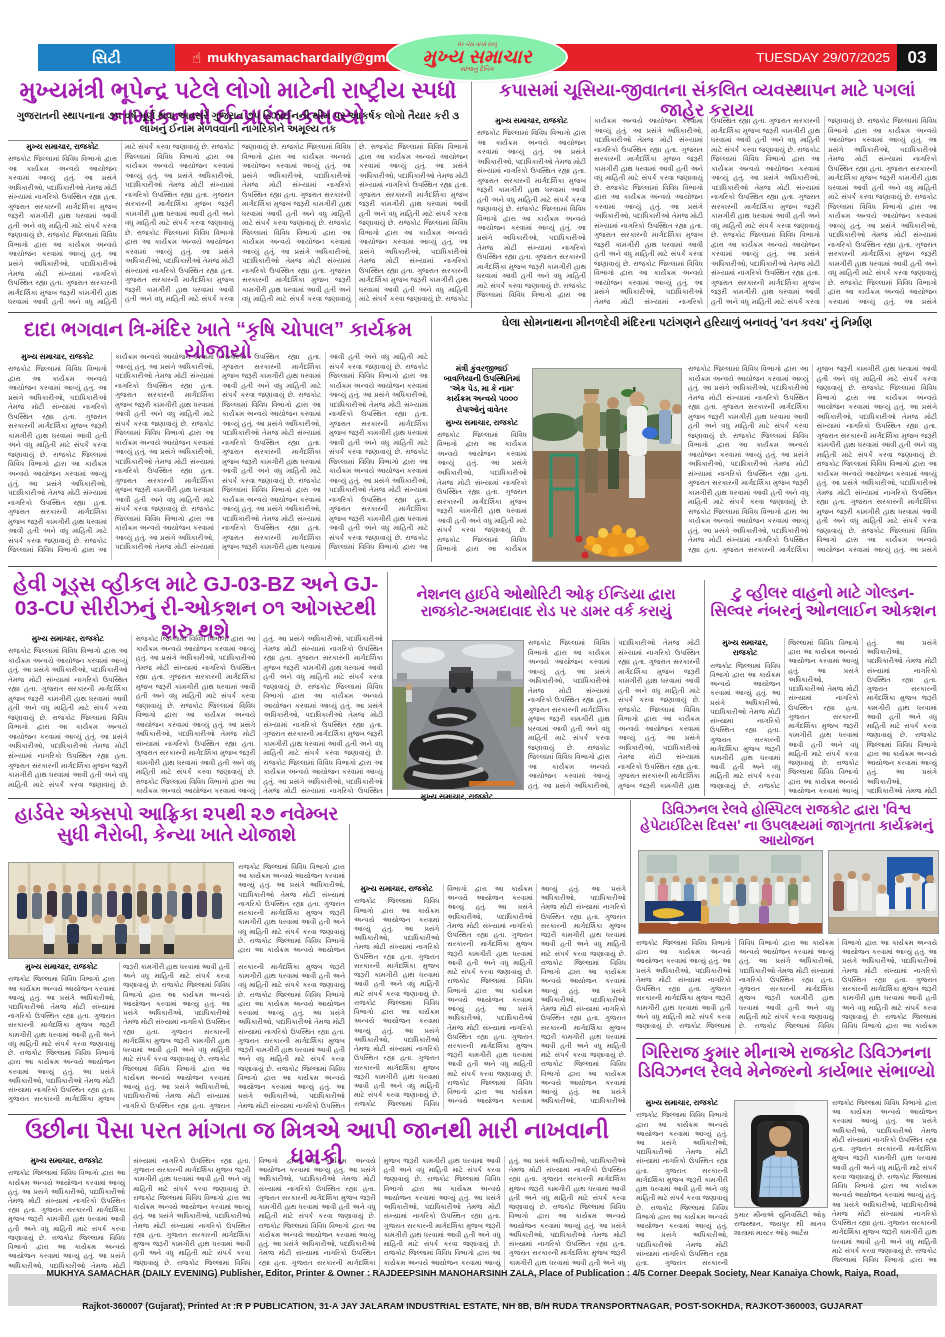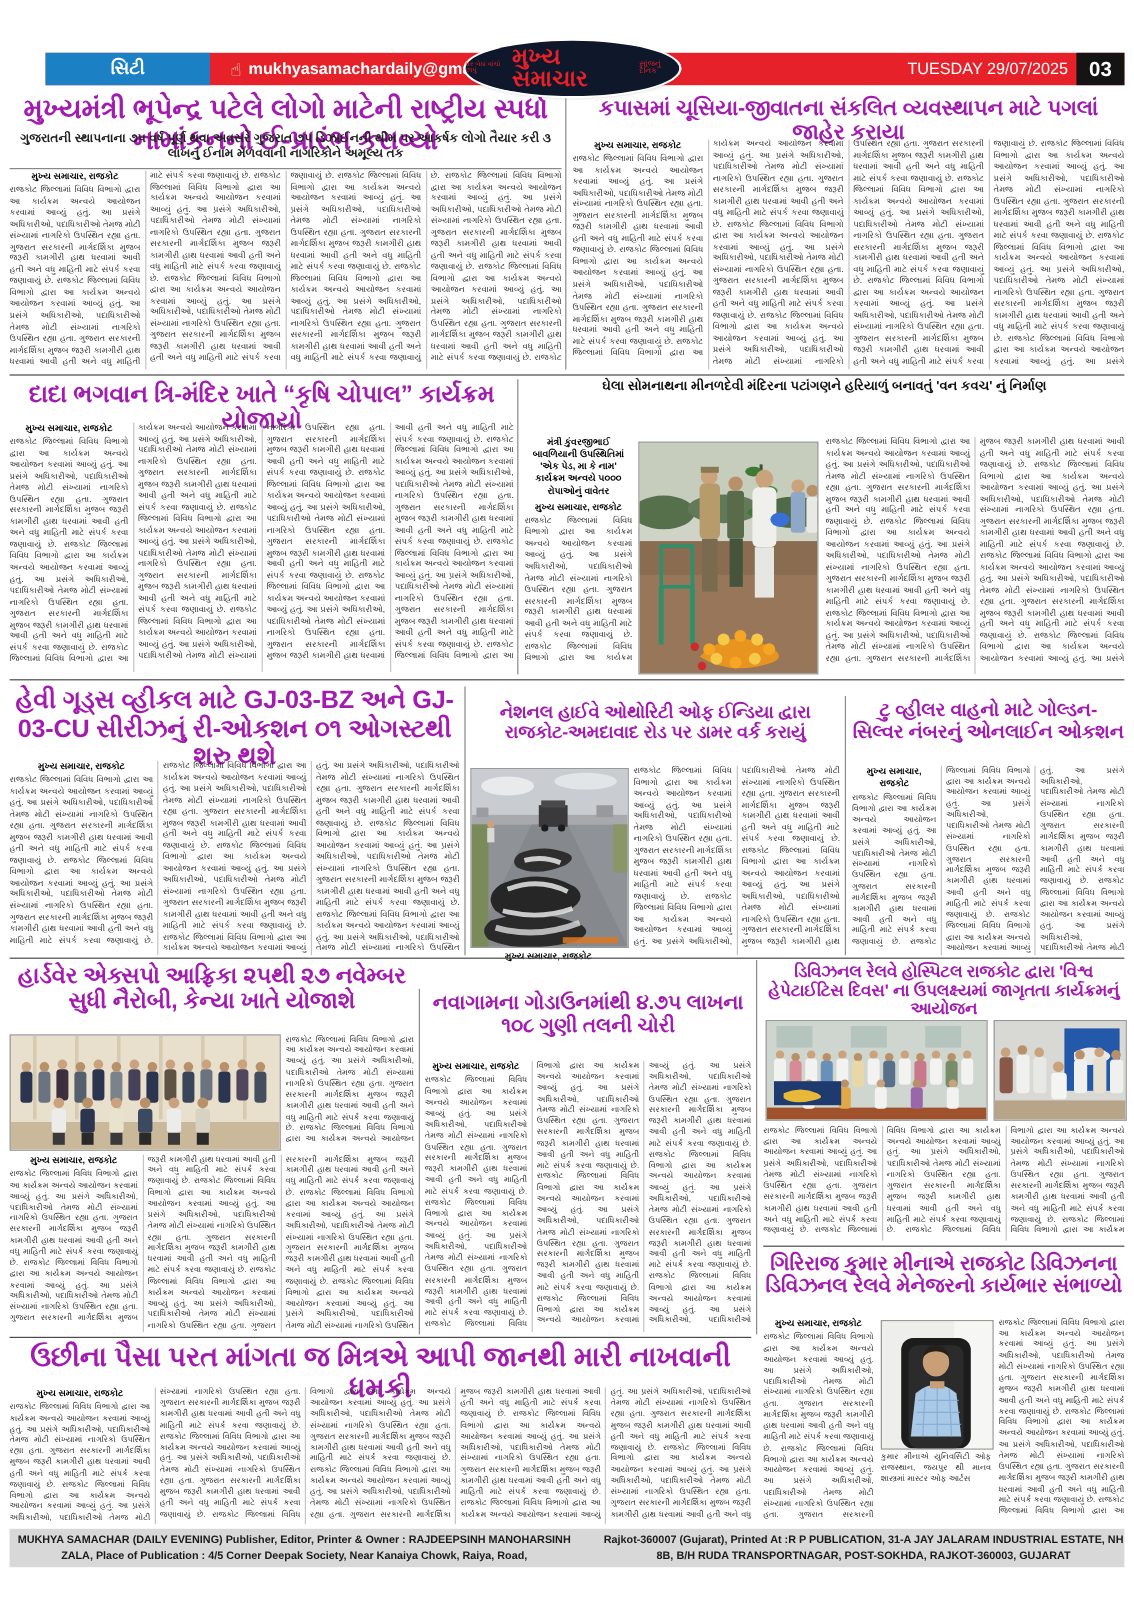--- a/index.html
+++ b/index.html
@@ -5,22 +5,22 @@
   html,body{margin:0;padding:0;background:#fff;}
   #page{position:relative;width:945px;height:1337px;background:#fff;overflow:hidden;
         font-family:"Liberation Sans","DejaVu Sans",sans-serif;color:#1c1c1c;border-radius:23px;}
   .abs{position:absolute;}
   
   .hbar{background:#e62129;height:27px;}
   .citybox{background:#1b80c4;color:#fff;font-weight:bold;font-size:15px;
            display:flex;align-items:center;justify-content:center;}
   .email{color:#fff;font-weight:bold;font-size:13.5px;display:flex;align-items:center;gap:6px;}
   .hand{color:#f3e2c2;font-size:15px;}
-  .masthead{background:#0f172a;border-radius:50%/50%;box-shadow:0 0 0 2px #fff,0 1px 3px rgba(0,0,0,.35);
-            display:flex;flex-direction:row;align-items:center;justify-content:center;z-index:3;}
+  .masthead{background:#86efac;border-radius:50%/50%;box-shadow:0 0 0 2px #fff,0 1px 3px rgba(0,0,0,.35);
+            display:flex;flex-direction:column;align-items:center;justify-content:center;z-index:3;font-style:italic;}
   .masthead .mh-main{color:#e62129;font-weight:800;font-size:19px;line-height:1;}
   .masthead .mh-top{color:#e62129;font-size:5.5px;line-height:1;}
   .masthead .mh-bot{color:#e62129;font-size:6.5px;line-height:1;}
   .hdate{color:#fff;font-weight:normal;font-size:13.5px;text-align:center;}
   .pgno{background:#141414;color:#fff;font-weight:bold;font-size:17px;
         display:flex;align-items:center;justify-content:center;}
   
   .hrule{background:#4a4a4a;height:1px;}
   .vrule{background:#8a8a8a;width:1px;}
   
@@ -28,21 +28,21 @@
   .sub{font-weight:600;color:#222;text-align:center;line-height:1.25;}
   .kick{font-weight:700;color:#111;text-align:center;}
   .body{font-size:7px;line-height:1.36;text-align:justify;color:#2a2a2a;overflow:hidden;
         column-gap:8px;column-rule:1px solid #c3c3c3;}
   .byl{display:block;text-align:center;font-weight:bold;font-size:7.6px;color:#000;margin:0 0 2px 0;}
   .skick{display:block;font-weight:bold;font-size:7.8px;color:#000;line-height:1.3;margin-bottom:3px;text-align:center;}
   .photo{display:block;border:1px solid #999;background:#ddd;}
   .cap{font-size:6.8px;line-height:1.35;text-align:justify;color:#2a2a2a;overflow:hidden;}
   
   .footer{background:#d8d8d8;color:#1a1a1a;font-weight:bold;font-size:9px;
-          display:flex;flex-direction:row;align-items:center;justify-content:center;line-height:1.45;text-align:center;gap:20px;}
+          display:flex;flex-direction:column;align-items:center;justify-content:center;line-height:1.45;text-align:center;gap:20px;}
 </style>
 </head>
 <body>
 
 <div id="page">
 
   <div class="abs hbar" style="left:38px;top:44px;width:899px;"></div>
   <div class="abs citybox" style="left:38px;top:44px;width:137px;height:27px;">
       <span>સિટી</span>
     </div>
@@ -292,21 +292,20 @@
           <rect x="1" y="29" width="10" height="10" fill="#2a2a2a"></rect>
         </g>
     </g>
   </svg>
   <div class="abs body" style="left:238px;top:862px;width:107px;height:95px;column-count:1;font-size:6.8px;"><span>રાજકોટ જિલ્લામાં વિવિધ વિભાગો દ્વારા આ કાર્યક્રમ અન્વયે આયોજન કરવામાં આવ્યું હતું. આ પ્રસંગે અધિકારીઓ, પદાધિકારીઓ તેમજ મોટી સંખ્યામાં નાગરિકો ઉપસ્થિત રહ્યા હતા. ગુજરાત સરકારની માર્ગદર્શિકા મુજબ જરૂરી કામગીરી હાથ ધરવામાં આવી હતી અને વધુ માહિતી માટે સંપર્ક કરવા જણાવાયું છે. રાજકોટ જિલ્લામાં વિવિધ વિભાગો દ્વારા આ કાર્યક્રમ અન્વયે આયોજન કરવામાં આવ્યું હતું. આ પ્રસંગે અધિકારીઓ, પદાધિકારીઓ તેમજ મોટી સંખ્યામાં નાગરિકો ઉપસ્થિત રહ્યા હતા. ગુજરાત સરકારની માર્ગદર્શિકા મુજબ જરૂરી કામગીરી હાથ ધરવામાં આવી હતી અને વધુ માહિતી માટે સંપર્ક કરવા જણાવાયું છે. રાજકોટ જિલ્લામાં વિવિધ વિભાગો દ્વારા આ કાર્યક્રમ અન્વયે આયોજન કરવામાં આવ્યું હતું. આ પ્રસંગે અધિકારીઓ, પદાધિકારીઓ તેમજ મોટી સંખ્યામાં નાગરિકો ઉપસ્થિત રહ્યા હતા. ગુજરાત સરકારની માર્ગદર્શિકા મુજબ જરૂરી કામગીરી હાથ ધરવામાં આવી હતી અને વધુ માહિતી માટે સંપર્ક કરવા જણાવાયું છે. રાજકોટ જિલ્લામાં વિવિધ વિભાગો દ્વારા આ કાર્યક્રમ અન્વયે આયોજન કરવામાં આવ્યું હતું. આ પ્રસંગે અધિકારીઓ, પદાધિકારીઓ તેમજ મોટી સંખ્યામાં નાગરિકો ઉપસ્થિત રહ્યા હતા. ગુજરાત સરકારની માર્ગદર્શિકા મુજબ જરૂરી કામગીરી હાથ ધરવામાં આવી હતી અને વધુ માહિતી માટે સંપર્ક કરવા જણાવાયું છે. </span></div>
   <div class="abs body" style="left:8px;top:962px;width:337px;height:148px;column-count:3;font-size:6.8px;">
     <span class="byl">મુખ્ય સમાચાર, રાજકોટ</span><span>રાજકોટ જિલ્લામાં વિવિધ વિભાગો દ્વારા આ કાર્યક્રમ અન્વયે આયોજન કરવામાં આવ્યું હતું. આ પ્રસંગે અધિકારીઓ, પદાધિકારીઓ તેમજ મોટી સંખ્યામાં નાગરિકો ઉપસ્થિત રહ્યા હતા. ગુજરાત સરકારની માર્ગદર્શિકા મુજબ જરૂરી કામગીરી હાથ ધરવામાં આવી હતી અને વધુ માહિતી માટે સંપર્ક કરવા જણાવાયું છે. રાજકોટ જિલ્લામાં વિવિધ વિભાગો દ્વારા આ કાર્યક્રમ અન્વયે આયોજન કરવામાં આવ્યું હતું. આ પ્રસંગે અધિકારીઓ, પદાધિકારીઓ તેમજ મોટી સંખ્યામાં નાગરિકો ઉપસ્થિત રહ્યા હતા. ગુજરાત સરકારની માર્ગદર્શિકા મુજબ જરૂરી કામગીરી હાથ ધરવામાં આવી હતી અને વધુ માહિતી માટે સંપર્ક કરવા જણાવાયું છે. રાજકોટ જિલ્લામાં વિવિધ વિભાગો દ્વારા આ કાર્યક્રમ અન્વયે આયોજન કરવામાં આવ્યું હતું. આ પ્રસંગે અધિકારીઓ, પદાધિકારીઓ તેમજ મોટી સંખ્યામાં નાગરિકો ઉપસ્થિત રહ્યા હતા. ગુજરાત સરકારની માર્ગદર્શિકા મુજબ જરૂરી કામગીરી હાથ ધરવામાં આવી હતી અને વધુ માહિતી માટે સંપર્ક કરવા જણાવાયું છે. રાજકોટ જિલ્લામાં વિવિધ વિભાગો દ્વારા આ કાર્યક્રમ અન્વયે આયોજન કરવામાં આવ્યું હતું. આ પ્રસંગે અધિકારીઓ, પદાધિકારીઓ તેમજ મોટી સંખ્યામાં નાગરિકો ઉપસ્થિત રહ્યા હતા. ગુજરાત સરકારની માર્ગદર્શિકા મુજબ જરૂરી કામગીરી હાથ ધરવામાં આવી હતી અને વધુ માહિતી માટે સંપર્ક કરવા જણાવાયું છે. રાજકોટ જિલ્લામાં વિવિધ વિભાગો દ્વારા આ કાર્યક્રમ અન્વયે આયોજન કરવામાં આવ્યું હતું. આ પ્રસંગે અધિકારીઓ, પદાધિકારીઓ તેમજ મોટી સંખ્યામાં નાગરિકો ઉપસ્થિત રહ્યા હતા. ગુજરાત સરકારની માર્ગદર્શિકા મુજબ જરૂરી કામગીરી હાથ ધરવામાં આવી હતી અને વધુ માહિતી માટે સંપર્ક કરવા જણાવાયું છે. રાજકોટ જિલ્લામાં વિવિધ વિભાગો દ્વારા આ કાર્યક્રમ અન્વયે આયોજન કરવામાં આવ્યું હતું. આ પ્રસંગે અધિકારીઓ, પદાધિકારીઓ તેમજ મોટી સંખ્યામાં નાગરિકો ઉપસ્થિત રહ્યા હતા. ગુજરાત સરકારની માર્ગદર્શિકા મુજબ જરૂરી કામગીરી હાથ ધરવામાં આવી હતી અને વધુ માહિતી માટે સંપર્ક કરવા જણાવાયું છે. રાજકોટ જિલ્લામાં વિવિધ વિભાગો દ્વારા આ કાર્યક્રમ અન્વયે આયોજન કરવામાં આવ્યું હતું. આ પ્રસંગે અધિકારીઓ, પદાધિકારીઓ તેમજ મોટી સંખ્યામાં નાગરિકો ઉપસ્થિત રહ્યા હતા. ગુજરાત સરકારની માર્ગદર્શિકા મુજબ જરૂરી કામગીરી હાથ ધરવામાં આવી હતી અને વધુ માહિતી માટે સંપર્ક કરવા જણાવાયું છે. રાજકોટ જિલ્લામાં વિવિધ વિભાગો દ્વારા આ કાર્યક્રમ અન્વયે આયોજન કરવામાં આવ્યું હતું. આ પ્રસંગે અધિકારીઓ, પદાધિકારીઓ તેમજ મોટી સંખ્યામાં નાગરિકો ઉપસ્થિત રહ્યા હતા. ગુજરાત સરકારની માર્ગદર્શિકા મુજબ જરૂરી કામગીરી હાથ ધરવામાં આવી હતી અને વધુ માહિતી માટે સંપર્ક કરવા જણાવાયું છે. રાજકોટ જિલ્લામાં વિવિધ વિભાગો દ્વારા આ કાર્યક્રમ અન્વયે આયોજન કરવામાં આવ્યું હતું. આ પ્રસંગે અધિકારીઓ, પદાધિકારીઓ તેમજ મોટી સંખ્યામાં નાગરિકો ઉપસ્થિત રહ્યા હતા. ગુજરાત સરકારની માર્ગદર્શિકા મુજબ જરૂરી કામગીરી હાથ ધરવામાં આવી હતી અને વધુ માહિતી માટે સંપર્ક કરવા જણાવાયું છે. રાજકોટ જિલ્લામાં વિવિધ વિભાગો દ્વારા આ કાર્યક્રમ અન્વયે આયોજન કરવામાં આવ્યું હતું. આ પ્રસંગે અધિકારીઓ, પદાધિકારીઓ તેમજ મોટી સંખ્યામાં નાગરિકો ઉપસ્થિત રહ્યા હતા. ગુજરાત સરકારની માર્ગદર્શિકા મુજબ જરૂરી કામગીરી હાથ ધરવામાં આવી હતી અને વધુ માહિતી માટે સંપર્ક કરવા જણાવાયું છે. રાજકોટ જિલ્લામાં વિવિધ વિભાગો દ્વારા આ કાર્યક્રમ અન્વયે આયોજન કરવામાં આવ્યું હતું. આ પ્રસંગે અધિકારીઓ, પદાધિકારીઓ તેમજ મોટી સંખ્યામાં નાગરિકો ઉપસ્થિત રહ્યા હતા. ગુજરાત સરકારની માર્ગદર્શિકા મુજબ જરૂરી કામગીરી હાથ ધરવામાં આવી હતી અને વધુ માહિતી માટે સંપર્ક કરવા જણાવાયું છે. રાજકોટ જિલ્લામાં વિવિધ વિભાગો દ્વારા આ કાર્યક્રમ અન્વયે આયોજન કરવામાં આવ્યું હતું. આ પ્રસંગે અધિકારીઓ, પદાધિકારીઓ તેમજ મોટી સંખ્યામાં નાગરિકો ઉપસ્થિત રહ્યા હતા. ગુજરાત સરકારની માર્ગદર્શિકા મુજબ જરૂરી કામગીરી હાથ ધરવામાં આવી હતી અને વધુ માહિતી માટે સંપર્ક કરવા જણાવાયું છે. રાજકોટ જિલ્લામાં વિવિધ વિભાગો દ્વારા આ કાર્યક્રમ અન્વયે આયોજન કરવામાં આવ્યું હતું. આ પ્રસંગે અધિકારીઓ, પદાધિકારીઓ તેમજ મોટી સંખ્યામાં નાગરિકો ઉપસ્થિત રહ્યા હતા. ગુજરાત સરકારની માર્ગદર્શિકા મુજબ જરૂરી કામગીરી હાથ ધરવામાં આવી હતી અને વધુ માહિતી માટે સંપર્ક કરવા જણાવાયું છે. રાજકોટ જિલ્લામાં વિવિધ વિભાગો દ્વારા આ કાર્યક્રમ અન્વયે આયોજન કરવામાં આવ્યું હતું. આ પ્રસંગે અધિકારીઓ, પદાધિકારીઓ તેમજ મોટી સંખ્યામાં નાગરિકો ઉપસ્થિત રહ્યા હતા. ગુજરાત સરકારની માર્ગદર્શિકા મુજબ જરૂરી કામગીરી હાથ ધરવામાં આવી હતી અને વધુ માહિતી માટે સંપર્ક કરવા જણાવાયું છે. </span>
   </div>
   <div class="abs vrule" style="left:349px;top:824px;height:288px;"></div>
 
-  <div class="abs hl" style="left:354px;top:826px;width:272px;font-size:17px;">નવાગામના ગોડાઉનમાંથી ૪.૭૫ લાખના ૧૦૮ ગુણી તલની ચોરી</div>
   <div class="abs body" style="left:354px;top:884px;width:272px;height:226px;column-count:3;font-size:6.8px;">
     <span class="byl">મુખ્ય સમાચાર, રાજકોટ</span><span>રાજકોટ જિલ્લામાં વિવિધ વિભાગો દ્વારા આ કાર્યક્રમ અન્વયે આયોજન કરવામાં આવ્યું હતું. આ પ્રસંગે અધિકારીઓ, પદાધિકારીઓ તેમજ મોટી સંખ્યામાં નાગરિકો ઉપસ્થિત રહ્યા હતા. ગુજરાત સરકારની માર્ગદર્શિકા મુજબ જરૂરી કામગીરી હાથ ધરવામાં આવી હતી અને વધુ માહિતી માટે સંપર્ક કરવા જણાવાયું છે. રાજકોટ જિલ્લામાં વિવિધ વિભાગો દ્વારા આ કાર્યક્રમ અન્વયે આયોજન કરવામાં આવ્યું હતું. આ પ્રસંગે અધિકારીઓ, પદાધિકારીઓ તેમજ મોટી સંખ્યામાં નાગરિકો ઉપસ્થિત રહ્યા હતા. ગુજરાત સરકારની માર્ગદર્શિકા મુજબ જરૂરી કામગીરી હાથ ધરવામાં આવી હતી અને વધુ માહિતી માટે સંપર્ક કરવા જણાવાયું છે. રાજકોટ જિલ્લામાં વિવિધ વિભાગો દ્વારા આ કાર્યક્રમ અન્વયે આયોજન કરવામાં આવ્યું હતું. આ પ્રસંગે અધિકારીઓ, પદાધિકારીઓ તેમજ મોટી સંખ્યામાં નાગરિકો ઉપસ્થિત રહ્યા હતા. ગુજરાત સરકારની માર્ગદર્શિકા મુજબ જરૂરી કામગીરી હાથ ધરવામાં આવી હતી અને વધુ માહિતી માટે સંપર્ક કરવા જણાવાયું છે. રાજકોટ જિલ્લામાં વિવિધ વિભાગો દ્વારા આ કાર્યક્રમ અન્વયે આયોજન કરવામાં આવ્યું હતું. આ પ્રસંગે અધિકારીઓ, પદાધિકારીઓ તેમજ મોટી સંખ્યામાં નાગરિકો ઉપસ્થિત રહ્યા હતા. ગુજરાત સરકારની માર્ગદર્શિકા મુજબ જરૂરી કામગીરી હાથ ધરવામાં આવી હતી અને વધુ માહિતી માટે સંપર્ક કરવા જણાવાયું છે. રાજકોટ જિલ્લામાં વિવિધ વિભાગો દ્વારા આ કાર્યક્રમ અન્વયે આયોજન કરવામાં આવ્યું હતું. આ પ્રસંગે અધિકારીઓ, પદાધિકારીઓ તેમજ મોટી સંખ્યામાં નાગરિકો ઉપસ્થિત રહ્યા હતા. ગુજરાત સરકારની માર્ગદર્શિકા મુજબ જરૂરી કામગીરી હાથ ધરવામાં આવી હતી અને વધુ માહિતી માટે સંપર્ક કરવા જણાવાયું છે. રાજકોટ જિલ્લામાં વિવિધ વિભાગો દ્વારા આ કાર્યક્રમ અન્વયે આયોજન કરવામાં આવ્યું હતું. આ પ્રસંગે અધિકારીઓ, પદાધિકારીઓ તેમજ મોટી સંખ્યામાં નાગરિકો ઉપસ્થિત રહ્યા હતા. ગુજરાત સરકારની માર્ગદર્શિકા મુજબ જરૂરી કામગીરી હાથ ધરવામાં આવી હતી અને વધુ માહિતી માટે સંપર્ક કરવા જણાવાયું છે. રાજકોટ જિલ્લામાં વિવિધ વિભાગો દ્વારા આ કાર્યક્રમ અન્વયે આયોજન કરવામાં આવ્યું હતું. આ પ્રસંગે અધિકારીઓ, પદાધિકારીઓ તેમજ મોટી સંખ્યામાં નાગરિકો ઉપસ્થિત રહ્યા હતા. ગુજરાત સરકારની માર્ગદર્શિકા મુજબ જરૂરી કામગીરી હાથ ધરવામાં આવી હતી અને વધુ માહિતી માટે સંપર્ક કરવા જણાવાયું છે. રાજકોટ જિલ્લામાં વિવિધ વિભાગો દ્વારા આ કાર્યક્રમ અન્વયે આયોજન કરવામાં આવ્યું હતું. આ પ્રસંગે અધિકારીઓ, પદાધિકારીઓ તેમજ મોટી સંખ્યામાં નાગરિકો ઉપસ્થિત રહ્યા હતા. ગુજરાત સરકારની માર્ગદર્શિકા મુજબ જરૂરી કામગીરી હાથ ધરવામાં આવી હતી અને વધુ માહિતી માટે સંપર્ક કરવા જણાવાયું છે. રાજકોટ જિલ્લામાં વિવિધ વિભાગો દ્વારા આ કાર્યક્રમ અન્વયે આયોજન કરવામાં આવ્યું હતું. આ પ્રસંગે અધિકારીઓ, પદાધિકારીઓ તેમજ મોટી સંખ્યામાં નાગરિકો ઉપસ્થિત રહ્યા હતા. ગુજરાત સરકારની માર્ગદર્શિકા મુજબ જરૂરી કામગીરી હાથ ધરવામાં આવી હતી અને વધુ માહિતી માટે સંપર્ક કરવા જણાવાયું છે. રાજકોટ જિલ્લામાં વિવિધ વિભાગો દ્વારા આ કાર્યક્રમ અન્વયે આયોજન કરવામાં આવ્યું હતું. આ પ્રસંગે અધિકારીઓ, પદાધિકારીઓ તેમજ મોટી સંખ્યામાં નાગરિકો ઉપસ્થિત રહ્યા હતા. ગુજરાત સરકારની માર્ગદર્શિકા મુજબ જરૂરી કામગીરી હાથ ધરવામાં આવી હતી અને વધુ માહિતી માટે સંપર્ક કરવા જણાવાયું છે. રાજકોટ જિલ્લામાં વિવિધ વિભાગો દ્વારા આ કાર્યક્રમ અન્વયે આયોજન કરવામાં આવ્યું હતું. આ પ્રસંગે અધિકારીઓ, પદાધિકારીઓ તેમજ મોટી સંખ્યામાં નાગરિકો ઉપસ્થિત રહ્યા હતા. ગુજરાત સરકારની માર્ગદર્શિકા મુજબ જરૂરી કામગીરી હાથ ધરવામાં આવી હતી અને વધુ માહિતી માટે સંપર્ક કરવા જણાવાયું છે. રાજકોટ જિલ્લામાં વિવિધ વિભાગો દ્વારા આ કાર્યક્રમ અન્વયે આયોજન કરવામાં આવ્યું હતું. આ પ્રસંગે અધિકારીઓ, પદાધિકારીઓ તેમજ મોટી સંખ્યામાં નાગરિકો ઉપસ્થિત રહ્યા હતા. ગુજરાત સરકારની માર્ગદર્શિકા મુજબ જરૂરી કામગીરી હાથ ધરવામાં આવી હતી અને વધુ માહિતી માટે સંપર્ક કરવા જણાવાયું છે. રાજકોટ જિલ્લામાં વિવિધ વિભાગો દ્વારા આ કાર્યક્રમ અન્વયે આયોજન કરવામાં આવ્યું હતું. આ પ્રસંગે અધિકારીઓ, પદાધિકારીઓ તેમજ મોટી સંખ્યામાં નાગરિકો ઉપસ્થિત રહ્યા હતા. ગુજરાત સરકારની માર્ગદર્શિકા મુજબ જરૂરી કામગીરી હાથ ધરવામાં આવી હતી અને વધુ માહિતી માટે સંપર્ક કરવા જણાવાયું છે. રાજકોટ જિલ્લામાં વિવિધ વિભાગો દ્વારા આ કાર્યક્રમ અન્વયે આયોજન કરવામાં આવ્યું હતું. આ પ્રસંગે અધિકારીઓ, પદાધિકારીઓ તેમજ મોટી સંખ્યામાં નાગરિકો ઉપસ્થિત રહ્યા હતા. ગુજરાત સરકારની માર્ગદર્શિકા મુજબ જરૂરી કામગીરી હાથ ધરવામાં આવી હતી અને વધુ માહિતી માટે સંપર્ક કરવા જણાવાયું છે. </span>
   </div>
   <div class="abs vrule" style="left:630px;top:800px;height:312px;"></div>
 
   <div class="abs hl" style="left:636px;top:802px;width:301px;font-size:14px;">ડિવિઝનલ રેલવે હોસ્પિટલ રાજકોટ દ્વારા 'વિશ્વ હેપેટાઈટિસ દિવસ' ના ઉપલક્ષ્યમાં જાગૃતતા કાર્યક્રમનું આયોજન</div>
 
   <svg class="abs photo" style="left:638px;top:850px;" width="183" height="82" viewBox="0 0 183 82">
     <rect width="183" height="82" fill="#cfd6cf"></rect>
     <rect x="8" y="4" width="30" height="18" fill="#b5c4bd"></rect>

